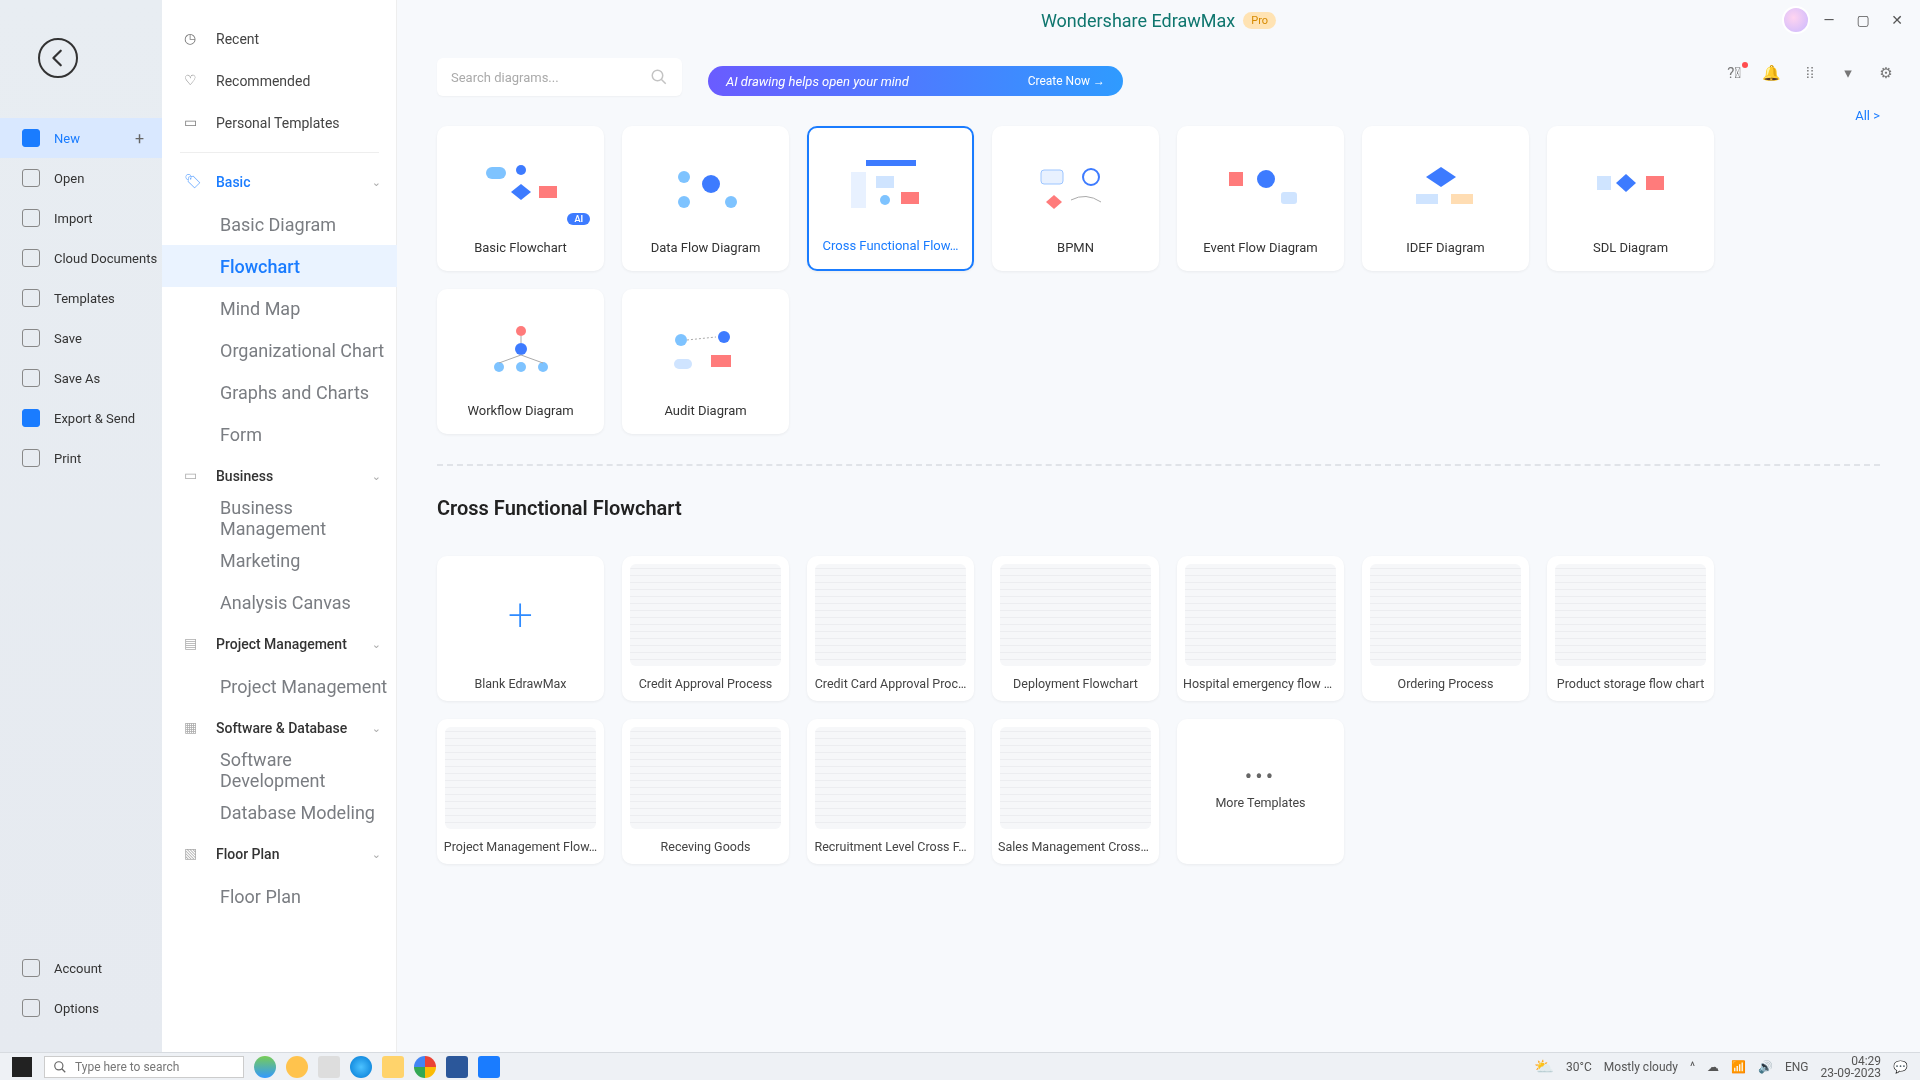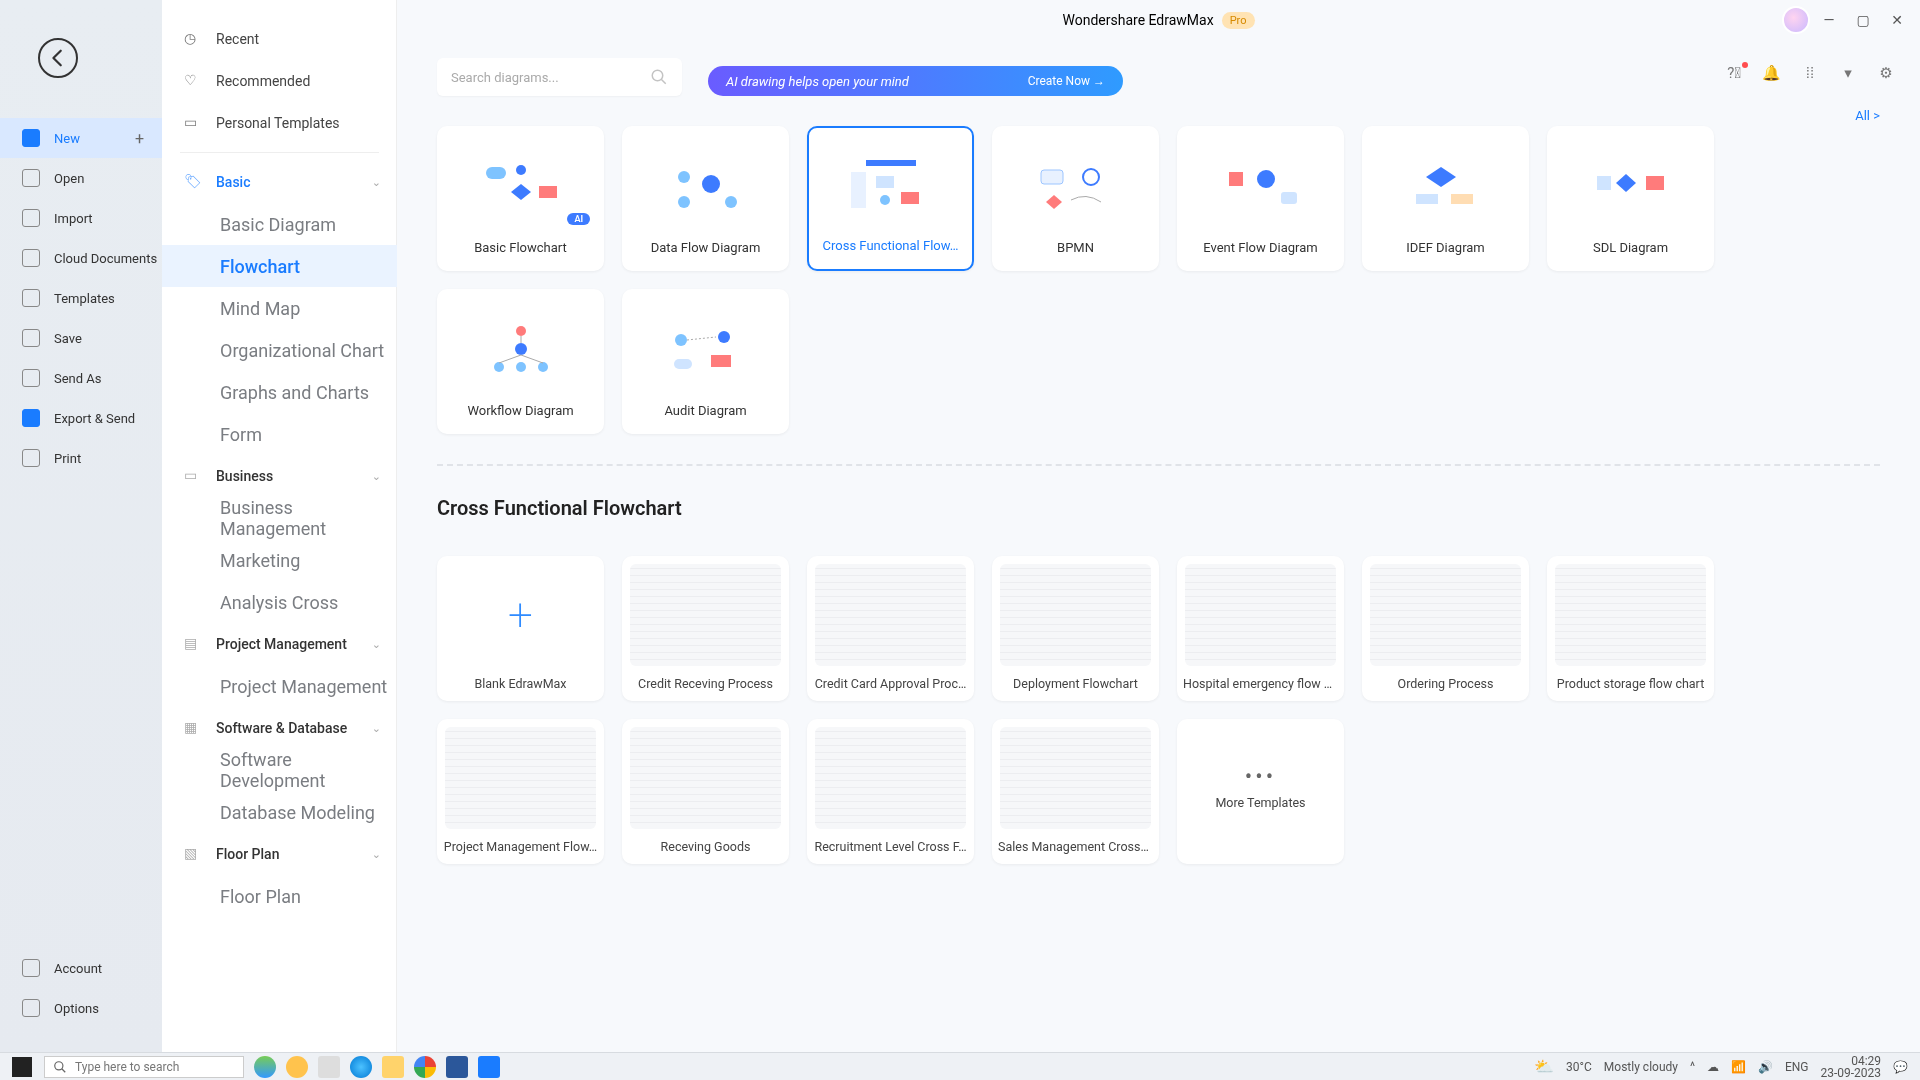--- a/index.html
+++ b/index.html
@@ -23,21 +23,21 @@
 .mp-hr { height: 1px; background: #eee; margin: 8px 18px; }
 .mp-cat { display: flex; align-items: center; height: 42px; padding-left: 22px; font-size: 14px; font-weight: 500; color: #333; cursor: pointer; position: relative; }
 .mp-cat.active .label { color: #1a7cff; }
 .mp-cat .chev { position: absolute; right: 16px; color: #aaa; font-size: 11px; }
 .mp-sub { height: 42px; padding-left: 58px; font-size: 18px; color: #7a7d82; display: flex; align-items: center; cursor: pointer; }
 .mp-sub.active { background: #eaf3ff; color: #1a7cff; font-weight: 500; border-left: 0; position: relative; }
 
 
 .main { position: absolute; left: 397px; top: 0; right: 0; height: 1052px; background: #f7f9fc; }
 .title-bar { height: 40px; display: flex; align-items: center; justify-content: center; position: relative; }
-.title-text { font-size: 14px; color: #000000; }
+.title-text { font-size: 18px; color: #0f766e; }
 .pro-badge { background: #ffe3b3; color: #d68a00; font-size: 11px; padding: 2px 8px; border-radius: 10px; margin-left: 8px; font-weight: 400; }
 .win-ctrls { position: absolute; right: 14px; top: 0; height: 40px; display: flex; align-items: center; gap: 16px; }
 .win-ctrls span { width: 18px; text-align: center; cursor: pointer; color: #555; font-size: 14px; }
 .avatar { width: 28px; height: 28px; border-radius: 50%; background: radial-gradient(circle at 40% 40%, #ffd4f0, #c9b8ff); position: absolute; right: 110px; top: 6px; border: 2px solid #fff; }
 
 .top-row { display: flex; align-items: flex-end; padding: 18px 40px 0 40px; gap: 26px; }
 .search-box { width: 245px; height: 38px; background: #fff; border-radius: 6px; display: flex; align-items: center; padding: 0 14px; color: #aaa; font-size: 13px; box-shadow: 0 1px 2px rgba(0,0,0,.04); }
 .search-box .sicon { margin-left: auto; width: 18px; height: 18px; opacity: .5; }
 .ai-banner { width: 415px; height: 30px; border-radius: 15px; background: linear-gradient(90deg, #6a5cff, #2f9bff); color: #fff; font-size: 13px; display: flex; align-items: center; padding: 0 18px; font-style: italic; }
 .ai-banner .cta { margin-left: auto; font-style: normal; font-size: 12px; }
@@ -128,21 +128,21 @@
       <span class="ls-icon">
           <span class="simple-ico" style="border-color:#888;background:transparent"></span>
         </span>
         <span>Save</span>
 
     </div>
       <div class="ls-item ">
       <span class="ls-icon">
           <span class="simple-ico" style="border-color:#888;background:transparent"></span>
         </span>
-        <span>Send As</span>
+        <span>Save As</span>
 
     </div>
       <div class="ls-item ">
       <span class="ls-icon">
           <span class="simple-ico" style="border-color:#1a7cff;background:#1a7cff"></span>
         </span>
         <span>Export &amp; Send</span>
 
     </div>
       <div class="ls-item ">
@@ -214,21 +214,21 @@
       <span class="label">Business</span>
       <span class="chev">⌄</span>
     </div>
       <div class="mp-sub ">
         <span>Business Management</span>
       </div>
       <div class="mp-sub ">
         <span>Marketing</span>
       </div>
       <div class="mp-sub ">
-        <span>Analysis Cross</span>
+        <span>Analysis Canvas</span>
       </div>
       <div class="mp-cat ">
       <span class="mp-icon" style="color:#888">▤</span>
       <span class="label">Project Management</span>
       <span class="chev">⌄</span>
     </div>
       <div class="mp-sub ">
         <span>Project Management</span>
       </div>
       <div class="mp-cat ">
@@ -408,21 +408,21 @@
 
   <div class="tiles" id="template-tiles">
       <div class="tile2 blank">
         <div class="thumb2">
           <span class="plus-big">+</span>
         </div>
         <span class="tlabel2">Blank EdrawMax</span>
       </div>
       <div class="tile2">
         <div class="thumb2"></div>
-        <span class="tlabel2">Credit Receving Process</span>
+        <span class="tlabel2">Credit Approval Process</span>
       </div>
       <div class="tile2">
         <div class="thumb2"></div>
         <span class="tlabel2">Credit Card Approval Proc…</span>
       </div>
       <div class="tile2">
         <div class="thumb2"></div>
         <span class="tlabel2">Deployment Flowchart</span>
       </div>
       <div class="tile2">

